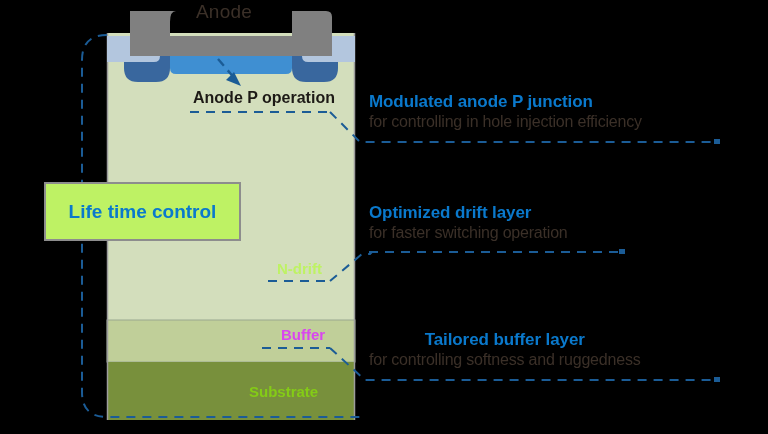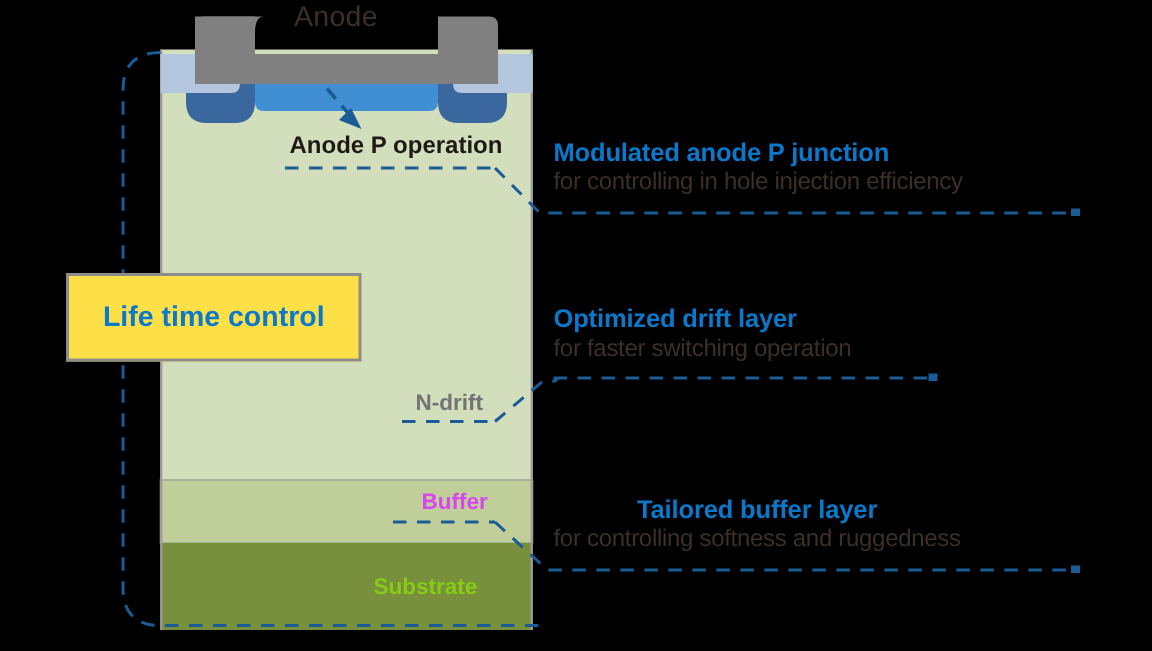--- a/index.html
+++ b/index.html
@@ -6,36 +6,36 @@
   body{width:768px;height:434px;overflow:hidden;
        font-family:"Liberation Sans","DejaVu Sans",sans-serif;}
   #stage{position:relative;width:768px;height:390px;background:#000;padding-left:12px;}
   #svgroot{position:absolute;left:0;top:0;width:768px;height:434px;}
 
   .lbl{position:absolute;white-space:nowrap;}
 
   
   #anode-title{left:196px;top:1px;font-size:19px;color:#3b3028;letter-spacing:.2px;}
   #anode-p-label{left:193px;top:89px;font-size:16px;font-weight:bold;color:#1d1a16;}
-  #ndrift-label{left:277px;top:260px;font-size:15px;font-weight:bold;color:#737373;}
+  #ndrift-label{left:277px;top:260px;font-size:15px;font-weight:bold;color:#bef264;}
   #buffer-label{left:281px;top:326px;font-size:15px;font-weight:bold;color:#d946ef;}
   #substrate-label{left:249px;top:383px;font-size:15px;font-weight:bold;color:#84cc16;}
 
   
   .note{position:absolute;left:369px;}
   .note .hl{font-size:17px;font-weight:bold;color:#0a79cc;line-height:20px;
             letter-spacing:-.1px;}
   .note .sub{font-size:16px;color:#3b3028;line-height:20px;letter-spacing:-.2px;}
   #note-anode{top:92px;}
   #note-drift{top:203px;}
   #note-buffer{top:330px;text-align:center;}
 
   
   #ltc-box{position:absolute;left:44px;top:182px;width:197px;height:59px;
-           background:#fde047;border:2px solid #8d8d8d;box-sizing:border-box;
+           background:#bef264;border:2px solid #8d8d8d;box-sizing:border-box;
            display:flex;flex-direction:column;align-items:center;
            justify-content:center;}
   #ltc-box .t1{font-size:19px;font-weight:bold;color:#0a79cc;line-height:22px;}
   #ltc-box .t2{font-size:18px;color:#231f1c;line-height:22px;}
 </style>
 </head>
 <body>
 
 <div id="stage">
 

